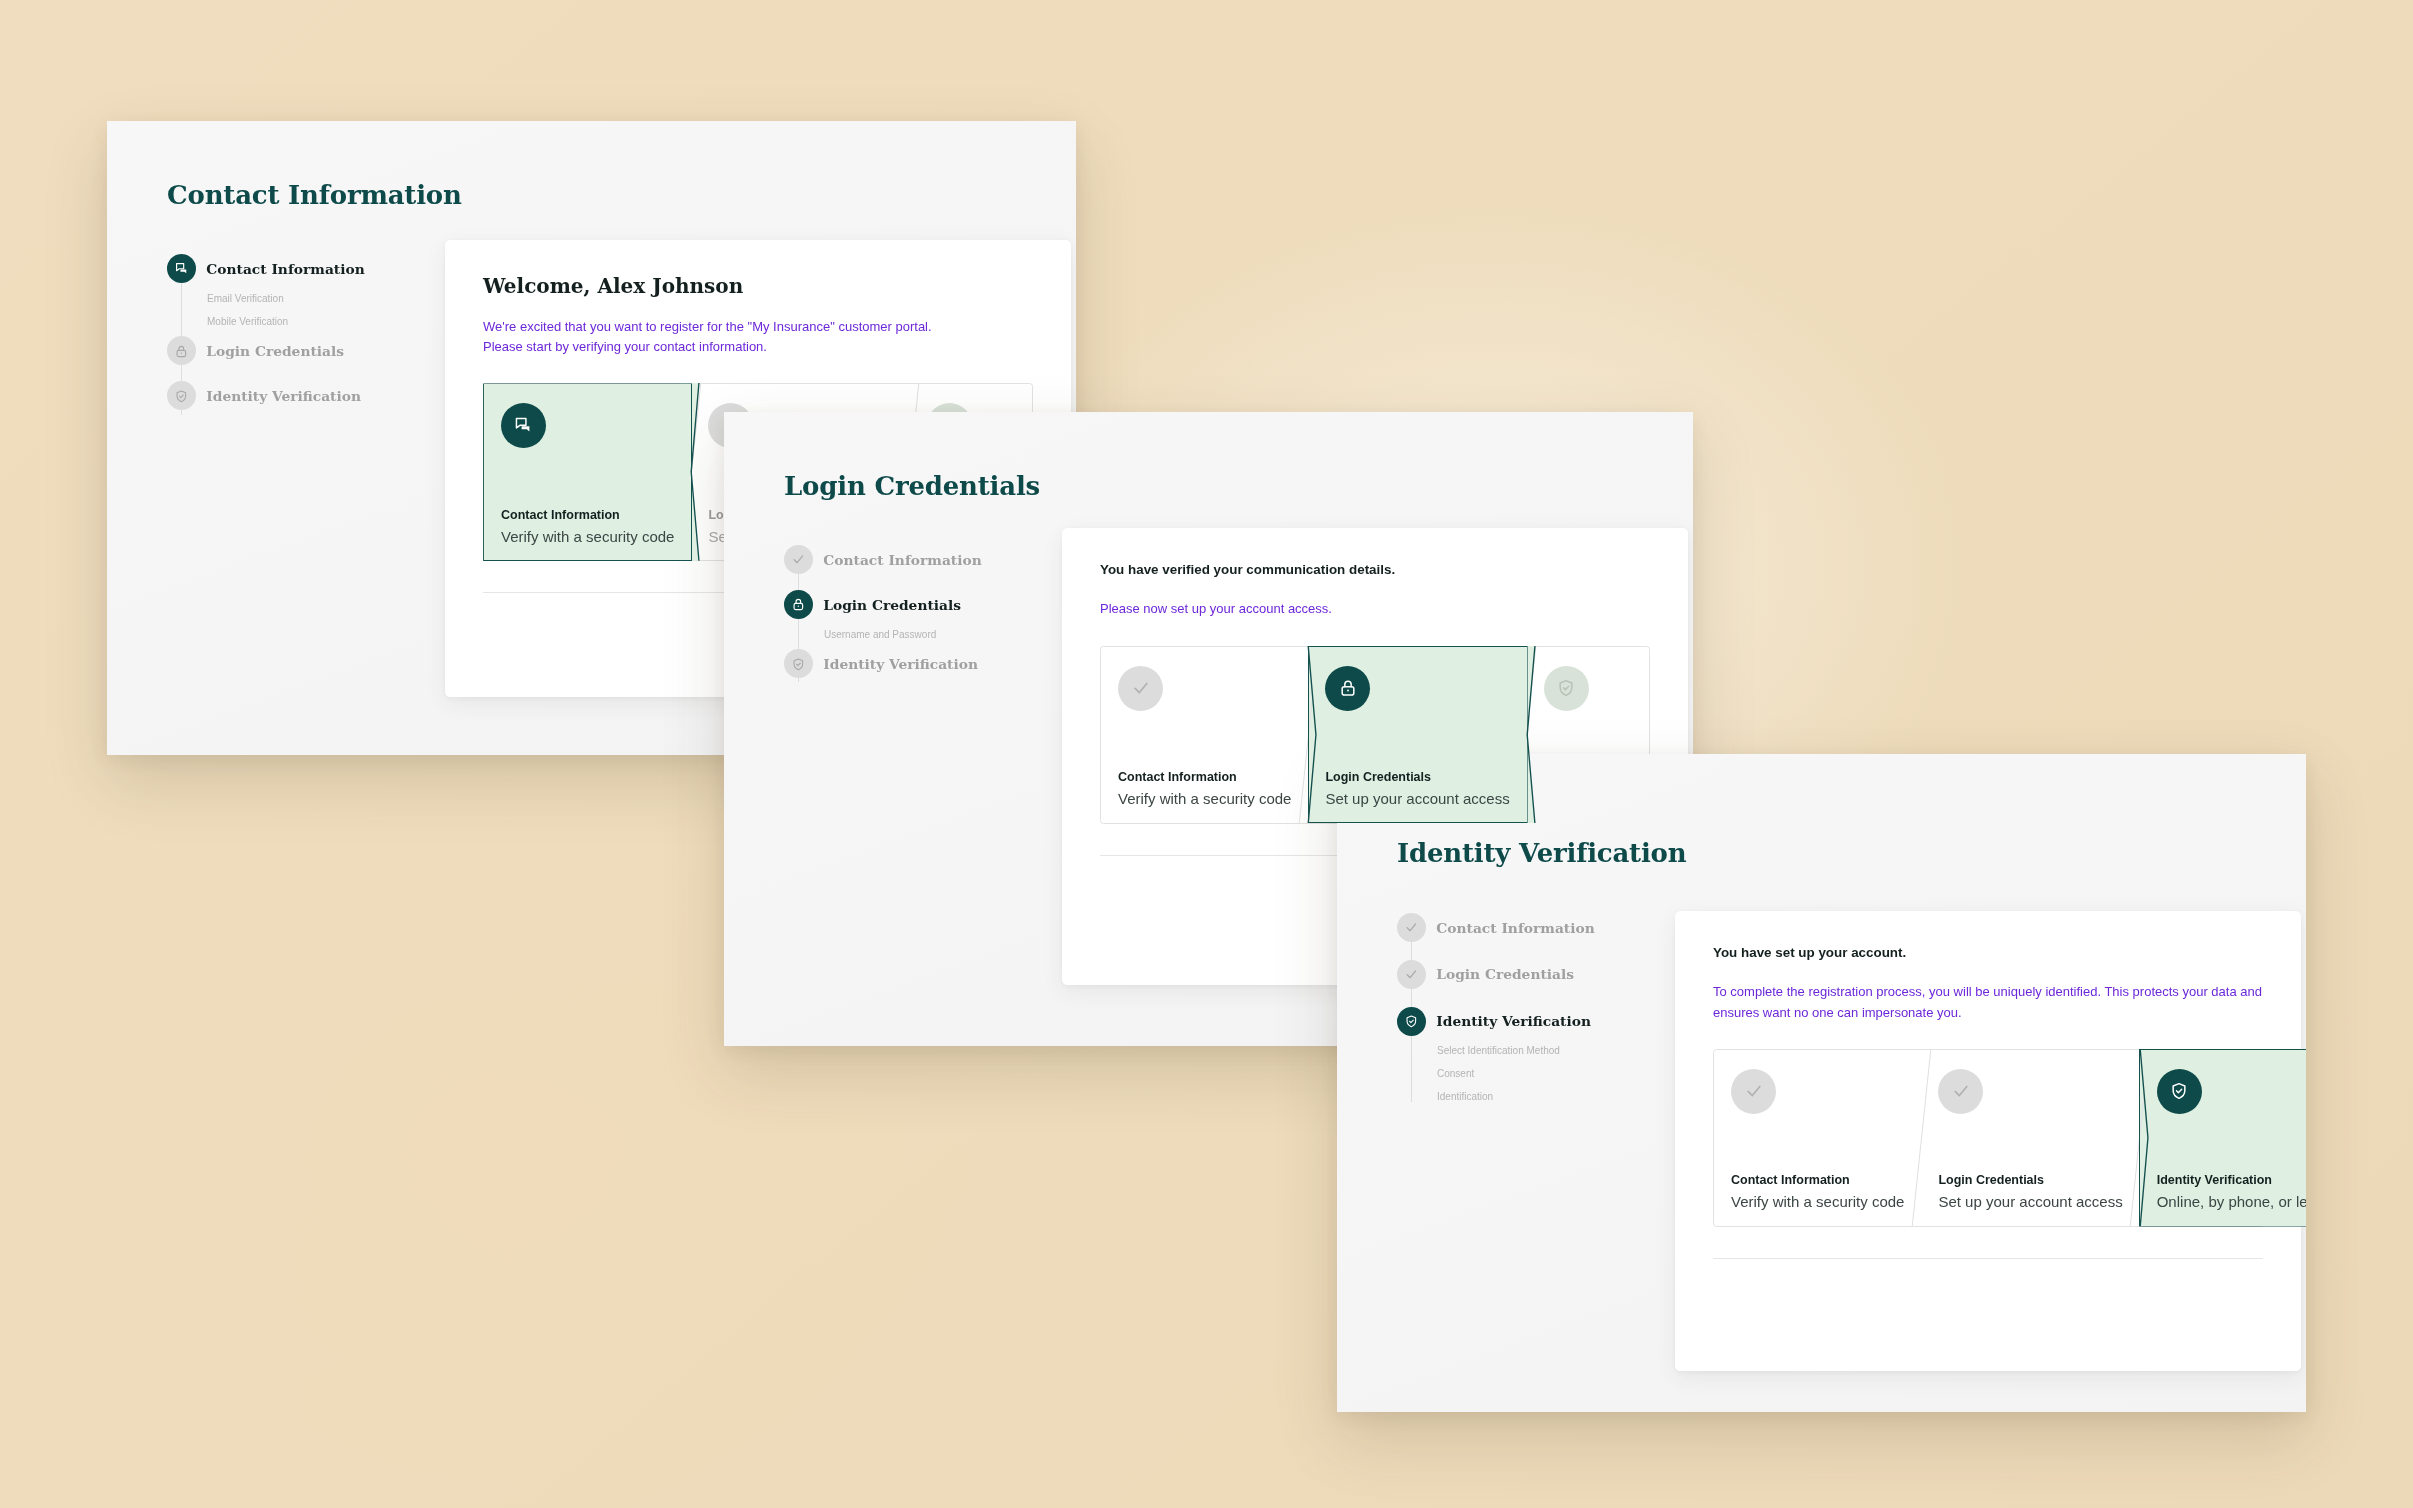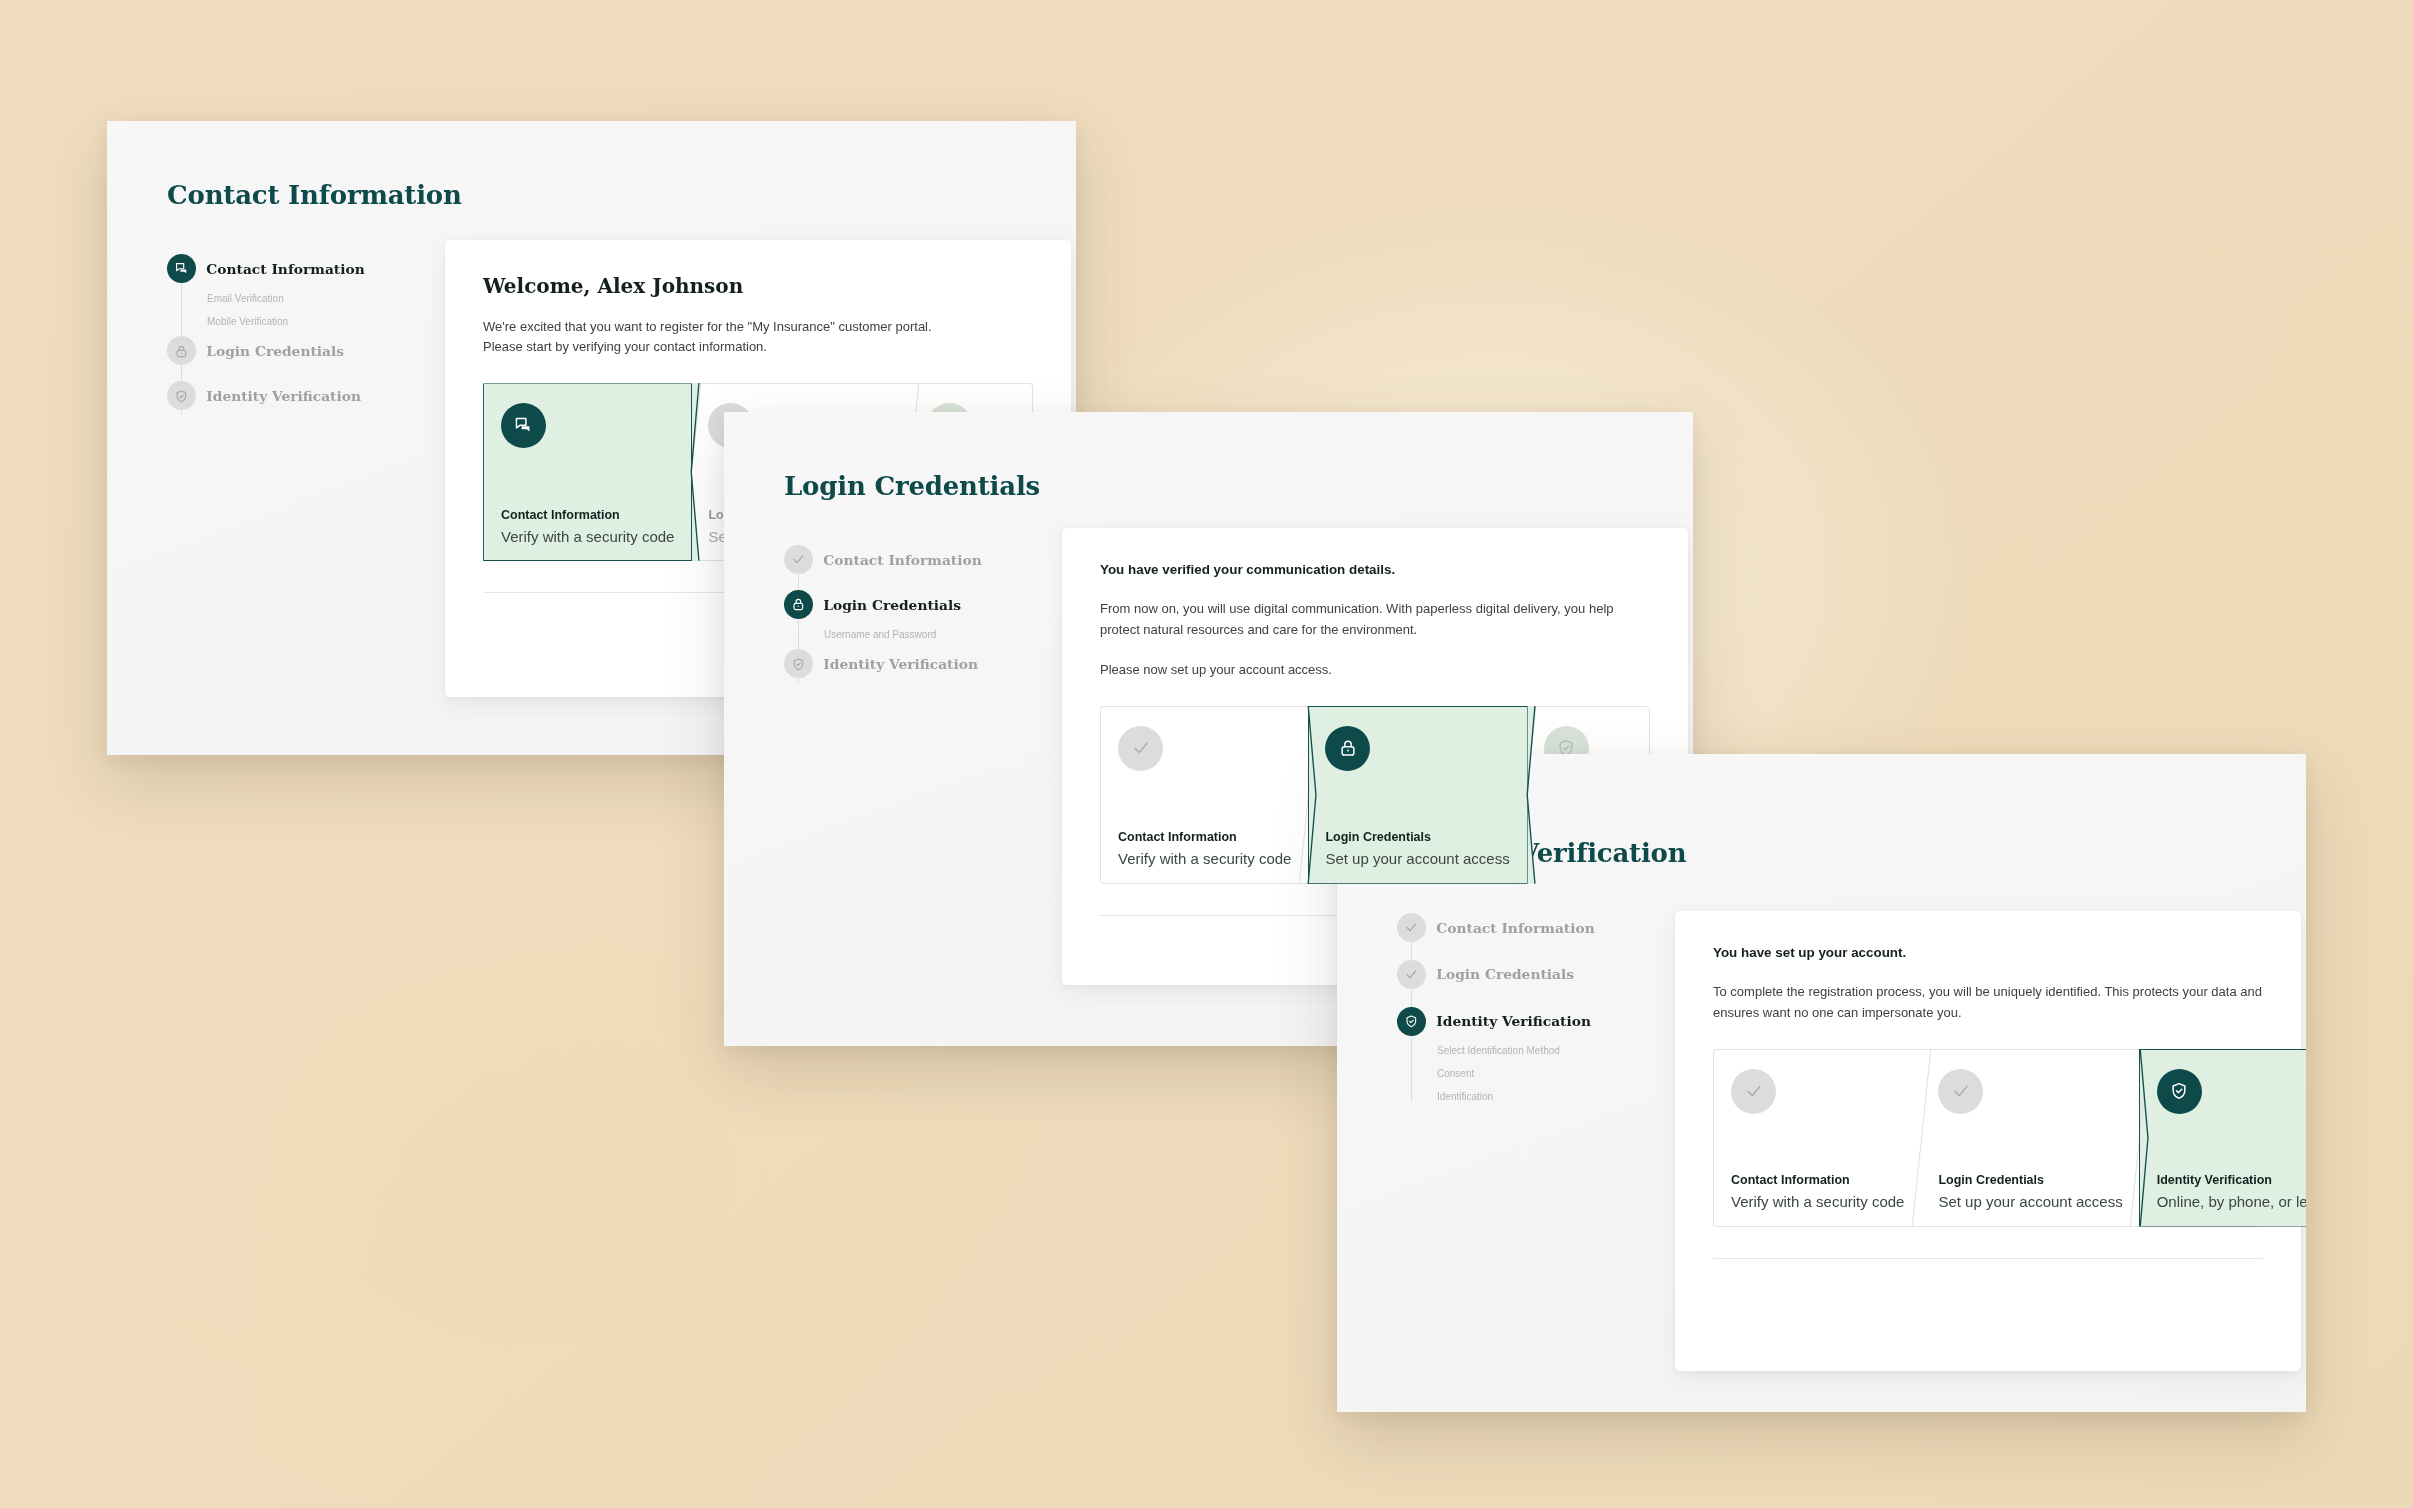--- a/index.html
+++ b/index.html
@@ -128,21 +128,21 @@
   .body-strong {
     font-size: 13.4px;
     font-weight: 700;
     color: #14201f;
     margin-bottom: 22.4px;
   }
 
   .body-text {
     font-size: 13px;
     line-height: 1.55;
-    color: #404040;
+    color: #6d28d9;
   }
   .body-text + .body-text { margin-top: 20px; }
   .tight .body-text { margin-top: 0; }
   .tight { margin-bottom: 6.9px; }
 
   
   .tiles {
     position: relative;
     margin-top: 26px;
     display: flex;
@@ -400,21 +400,20 @@
           </svg>
         </span>
         <span class="step-label">Identity Verification</span>
       </div>
     </div>
   </nav>
 
   <div class="content-card">
     <div class="card-inner">
       <h2 class="body-strong">You have verified your communication details.</h2>
-      <p class="body-text" style="margin-top:0">From now on, you will use digital communication. With paperless digital delivery, you help protect natural resources and care for the environment.</p>
       <p class="body-text">Please now set up your account access.</p>
 
       <div class="tiles">
         <div class="tile">
           <div class="tile-icon">
             <svg width="20" height="20" viewBox="0 0 24 24" fill="none" stroke="currentColor" stroke-width="1.9" stroke-linecap="round" stroke-linejoin="round">
                 <path d="m5 12.5 5 5 9-11"></path>
               </svg>
           </div>
           <div>

